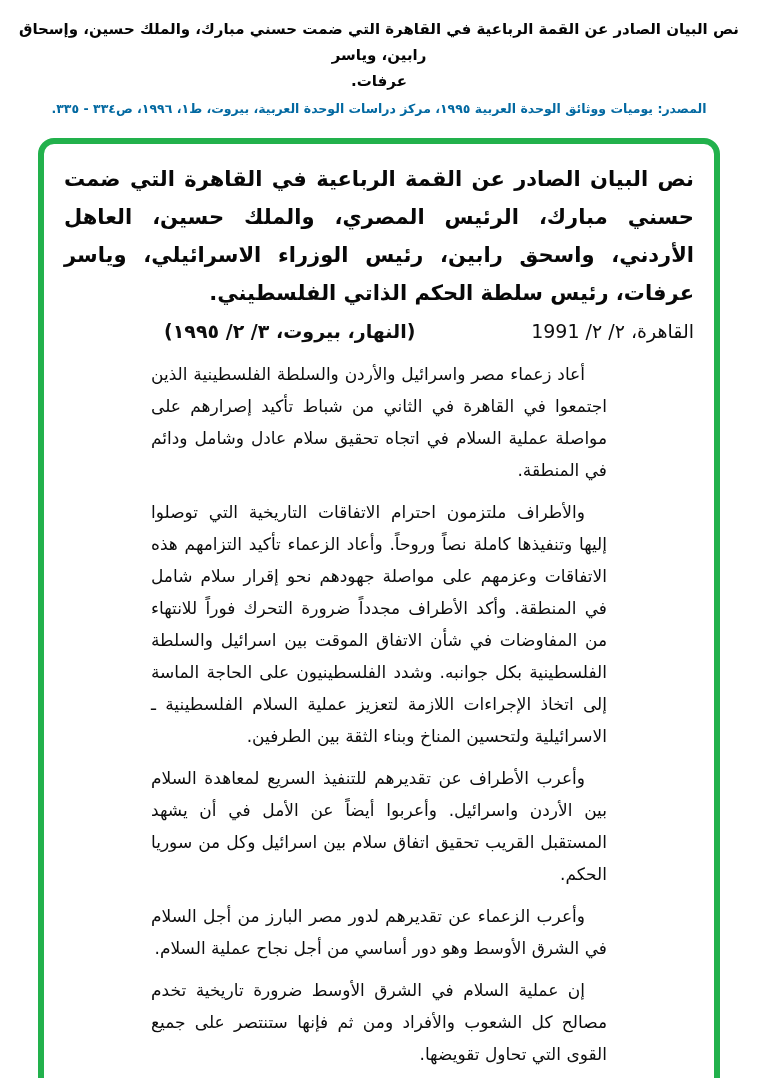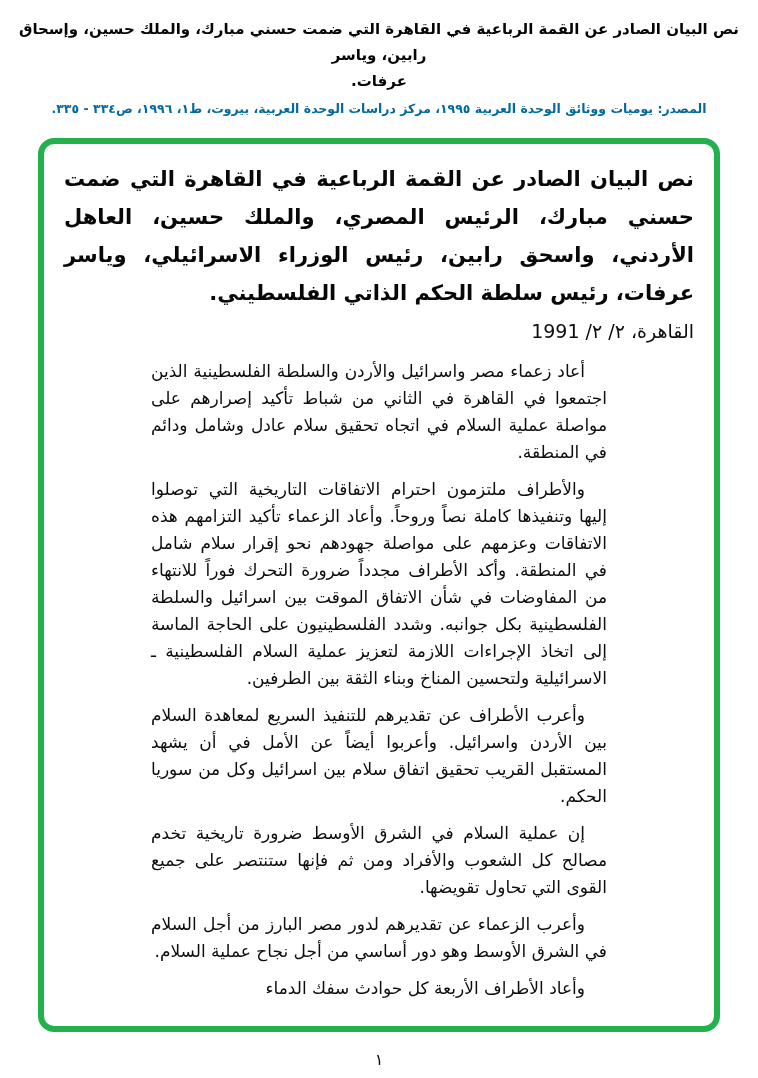--- a/index.html
+++ b/index.html
@@ -65,21 +65,21 @@
     font-size: 19px;
     font-weight: bold;
   }
   .body-column {
     width: 456px;
     margin: 0 auto;
   }
   .body-column p {
     direction: rtl;
     font-size: 17px;
-    line-height: 27px;
+    line-height: 32px;
     text-align: justify;
     text-indent: 22px;
     margin: 0 0 10px 0;
     color: #0d0d0d;
   }
   .body-column p.last-para { margin-bottom: 0; }
   .page-footer {
     text-align: center;
     margin-top: 18px;
     font-size: 16px;
@@ -92,24 +92,25 @@
 <div class="page-header">
   <div class="page-title-line">نص البيان الصادر عن القمة الرباعية في القاهرة التي ضمت حسني مبارك، والملك حسين، وإسحاق رابين، وياسر</div>
   <div class="page-title-line">عرفات.</div>
   <div class="source-line">المصدر: يوميات ووثائق الوحدة العربية ١٩٩٥، مركز دراسات الوحدة العربية، بيروت، ط١، ١٩٩٦، ص٣٣٤ - ٣٣٥.</div>
 </div>
 
 <div class="statement-box">
   <p class="statement-heading">نص البيان الصادر عن القمة الرباعية في القاهرة التي ضمت حسني مبارك، الرئيس المصري، والملك حسين، العاهل الأردني، واسحق رابين، رئيس الوزراء الاسرائيلي، وياسر عرفات، رئيس سلطة الحكم الذاتي الفلسطيني.</p>
   <div class="dateline">
     <span class="dateline-location">القاهرة، ٢/ ٢/ 1991</span>
+    <span class="dateline-publication">(النهار، بيروت، ٣/ ٢/ ١٩٩٥)</span>
   </div>
   <div class="body-column">
     <p>أعاد زعماء مصر واسرائيل والأردن والسلطة الفلسطينية الذين اجتمعوا في القاهرة في الثاني من شباط تأكيد إصرارهم على مواصلة عملية السلام في اتجاه تحقيق سلام عادل وشامل ودائم في المنطقة.</p>
     <p>والأطراف ملتزمون احترام الاتفاقات التاريخية التي توصلوا إليها وتنفيذها كاملة نصاً وروحاً. وأعاد الزعماء تأكيد التزامهم هذه الاتفاقات وعزمهم على مواصلة جهودهم نحو إقرار سلام شامل في المنطقة. وأكد الأطراف مجدداً ضرورة التحرك فوراً للانتهاء من المفاوضات في شأن الاتفاق الموقت بين اسرائيل والسلطة الفلسطينية بكل جوانبه. وشدد الفلسطينيون على الحاجة الماسة إلى اتخاذ الإجراءات اللازمة لتعزيز عملية السلام الفلسطينية ـ الاسرائيلية ولتحسين المناخ وبناء الثقة بين الطرفين.</p>
     <p>وأعرب الأطراف عن تقديرهم للتنفيذ السريع لمعاهدة السلام بين الأردن واسرائيل. وأعربوا أيضاً عن الأمل في أن يشهد المستقبل القريب تحقيق اتفاق سلام بين اسرائيل وكل من سوريا الحكم.</p>
+    <p>وأعرب الزعماء عن تقديرهم لدور مصر البارز من أجل السلام في الشرق الأوسط وهو دور أساسي من أجل نجاح عملية السلام.</p>
     <p>إن عملية السلام في الشرق الأوسط ضرورة تاريخية تخدم مصالح كل الشعوب والأفراد ومن ثم فإنها ستنتصر على جميع القوى التي تحاول تقويضها.</p>
-    <p>وأعرب الزعماء عن تقديرهم لدور مصر البارز من أجل السلام في الشرق الأوسط وهو دور أساسي من أجل نجاح عملية السلام.</p>
     <p class="last-para">وأعاد الأطراف الأربعة كل حوادث سفك الدماء</p>
   </div>
 </div>
 
 <div class="page-footer">١</div>
 
 </body></html>

